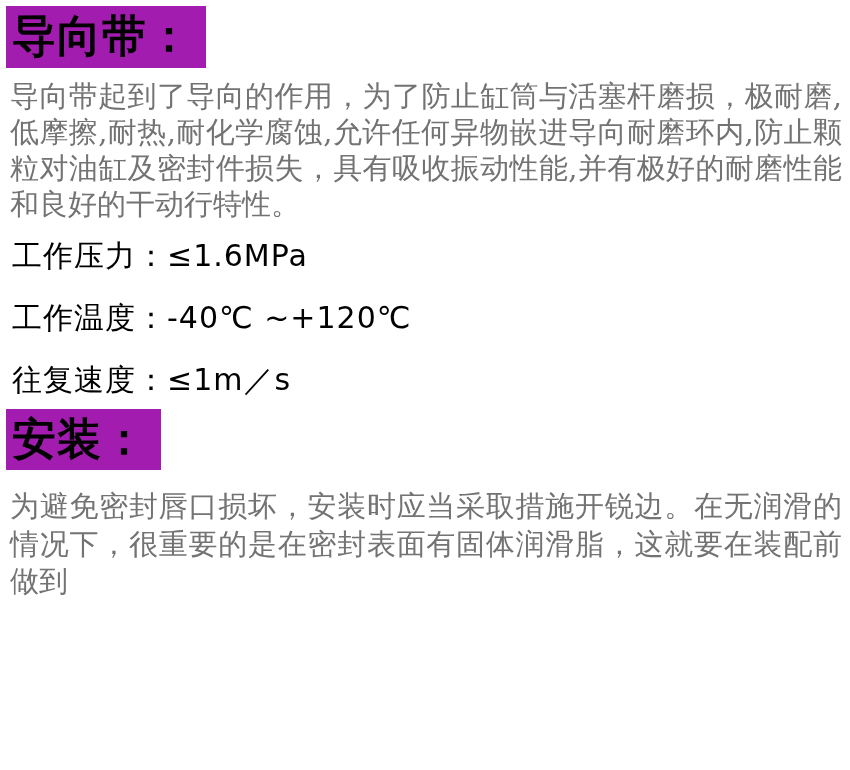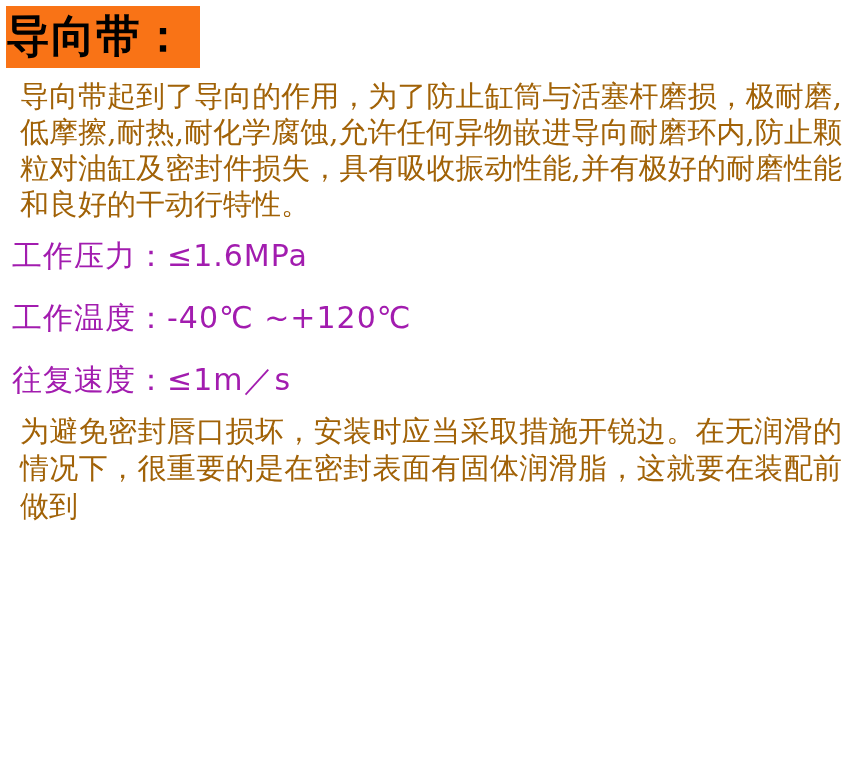--- a/index.html
+++ b/index.html
@@ -15,62 +15,62 @@
   }
   .page {
     position: relative;
     width: 850px;
     height: 770px;
     box-sizing: border-box;
     padding: 0 6px;
   }
   .heading {
     display: inline-block;
-    background: #f97316;
+    background: #a21caf;
     color: #000000;
     font-family: "DejaVu Sans", sans-serif;
     font-weight: bold;
     font-size: 44px;
     line-height: 1.08;
     letter-spacing: 1px;
-    padding: 6px 14px 8px 0;
+    padding: 6px 14px 8px 6px;
     margin: 0;
     white-space: nowrap;
   }
   .heading-wrap {
     padding: 0;
     margin: 0;
   }
   #heading-guide-belt-wrap { margin-top: 6px; }
   .body-text {
     font-family: "DejaVu Serif", serif;
     font-size: 29px;
     line-height: 1.25;
-    color: #a16207;
+    color: #737373;
     letter-spacing: 0px;
-    margin: 8px 2px 0 14px;
+    margin: 8px 2px 0 4px;
     text-align: justify;
     text-justify: inter-ideograph;
     word-break: break-all;
   }
   #body-guide-belt {
     margin-top: 10px;
     margin-bottom: 0;
   }
   #heading-application-wrap { margin-top: 14px; }
   .spec-list {
     margin: 18px 0 0 6px;
     padding: 0;
     list-style: none;
   }
   .spec-item {
     font-family: "DejaVu Sans", sans-serif;
     font-size: 30px;
     line-height: 1.0;
-    color: #a21caf;
+    color: #000000;
     margin: 0 0 32px 0;
     letter-spacing: 1px;
     white-space: nowrap;
   }
   .spec-item:last-child { margin-bottom: 12px; }
   #heading-install-wrap { margin-top: 14px; }
   #body-install {
     margin-top: 18px;
     line-height: 1.3;
   }
@@ -93,17 +93,20 @@
 
   <p class="body-text" id="body-guide-belt">导向带起到了导向的作用，为了防止缸筒与活塞杆磨损，极耐磨,低摩擦,耐热,耐化学腐蚀,允许任何异物嵌进导向耐磨环内,防止颗粒对油缸及密封件损失，具有吸收振动性能,并有极好的耐磨性能和良好的干动行特性。</p>
 
 
   <ul class="spec-list">
     <li class="spec-item">工作压力：≤1.6MPa</li>
     <li class="spec-item">工作温度：-40℃ ~+120℃</li>
     <li class="spec-item">往复速度：≤1m／s</li>
   </ul>
 
+  <div class="heading-wrap" id="heading-install-wrap">
+    <h1 class="heading">安装：</h1>
+  </div>
 
   <p class="body-text" id="body-install">为避免密封唇口损坏，安装时应当采取措施开锐边。在无润滑的情况下，很重要的是在密封表面有固体润滑脂，这就要在装配前做到</p>
 
   <div class="clip-bottom"></div>
 </div>
 
 </body></html>

